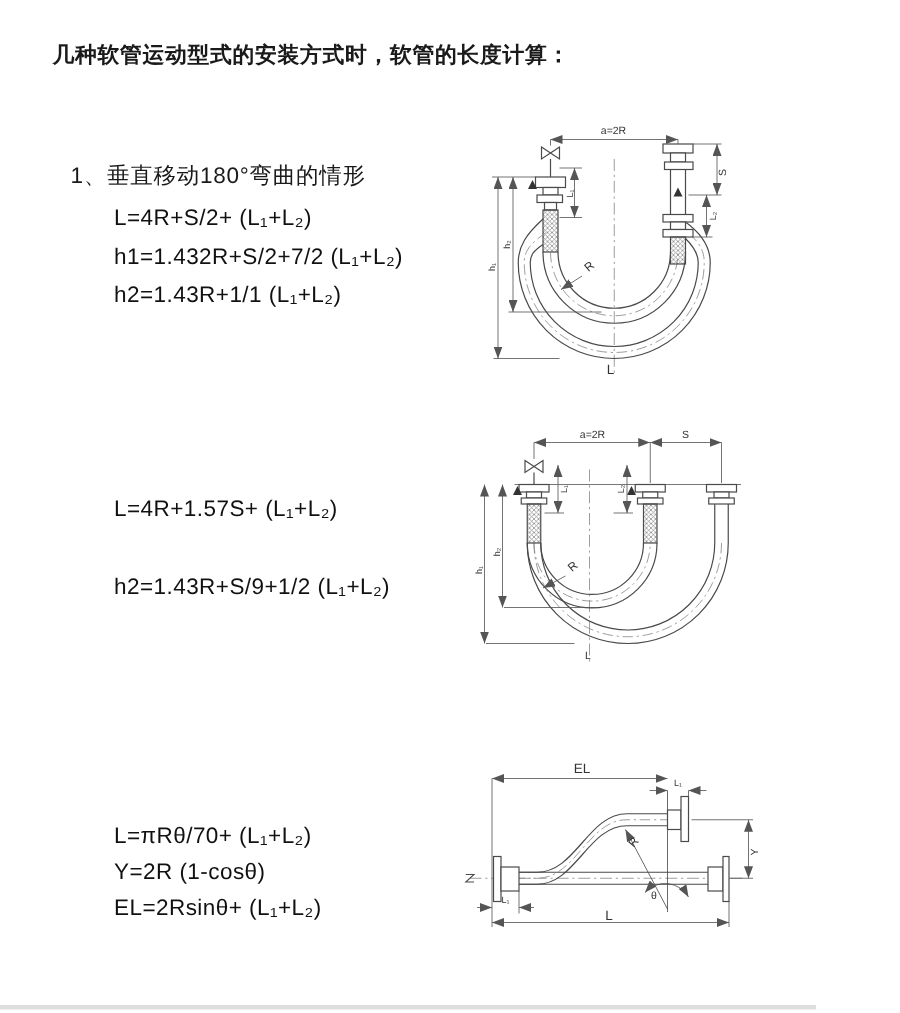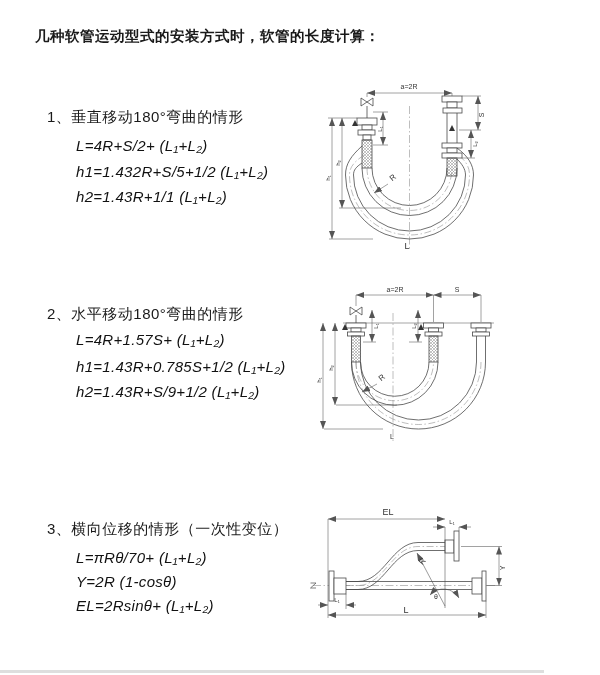--- a/index.html
+++ b/index.html
@@ -1,20 +1,20 @@
 <!DOCTYPE html>
 <html><head>
 <meta charset="utf-8">
 <style>
   html,body{margin:0;padding:0;background:#fff;}
   .page{position:relative;width:544px;height:675px;background:#ffffff;overflow:hidden;
         font-family:"Liberation Sans","DejaVu Sans",sans-serif;color:#1a1a1a;}
   .title{position:absolute;left:35px;top:27px;font-size:14.5px;font-weight:700;letter-spacing:.5px;}
   .sec-heading{position:absolute;font-size:15px;font-weight:400;letter-spacing:.5px;}
-  .formula{position:absolute;font-size:15px;font-weight:400;letter-spacing:.3px;color:#111;font-style:italic;}
+  .formula{position:absolute;font-size:15px;font-weight:400;letter-spacing:.3px;color:#111;}
   svg text{font-family:"Liberation Sans","DejaVu Sans",sans-serif;fill:#333;}
   .diag{position:absolute;}
   .bottom-rule{position:absolute;left:0;top:670px;width:600px;height:3px;background:#dedede;}
 </style>
 </head>
 <body>
 
 <div class="page">
 
   <svg style="position:absolute;width:0;height:0" aria-hidden="true">
@@ -28,29 +28,26 @@
       <pattern id="br" patternUnits="userSpaceOnUse" width="3" height="3">
         <path d="M0,0 L3,3 M3,0 L0,3" stroke="#8a8a8a" stroke-width="0.5"></path>
       </pattern>
     </defs>
   </svg>
 
   <div class="title">几种软管运动型式的安装方式时，软管的长度计算：</div>
 
   <div class="sec-heading" style="left:47px;top:108px">1、垂直移动180°弯曲的情形</div>
   <div class="formula" style="left:76px;top:137px">L=4R+S/2+ (L₁+L₂)</div>
-  <div class="formula" style="left:76px;top:163px">h1=1.432R+S/5+1/2 (L₁+L₂)</div>
+  <div class="formula" style="left:76px;top:163px">h1=1.432R+S/2+7/2 (L₁+L₂)</div>
   <div class="formula" style="left:76px;top:188px">h2=1.43R+1/1 (L₁+L₂)</div>
 
-  <div class="sec-heading" style="left:47px;top:305px">2、水平移动180°弯曲的情形</div>
   <div class="formula" style="left:76px;top:331px">L=4R+1.57S+ (L₁+L₂)</div>
-  <div class="formula" style="left:76px;top:358px">h1=1.43R+0.785S+1/2 (L₁+L₂)</div>
   <div class="formula" style="left:76px;top:383px">h2=1.43R+S/9+1/2 (L₁+L₂)</div>
 
-  <div class="sec-heading" style="left:47px;top:520px">3、横向位移的情形（一次性变位）</div>
   <div class="formula" style="left:76px;top:549px">L=πRθ/70+ (L₁+L₂)</div>
   <div class="formula" style="left:76px;top:573px">Y=2R (1-cosθ)</div>
   <div class="formula" style="left:76px;top:597px">EL=2Rsinθ+ (L₁+L₂)</div>
 
   <svg class="diag" style="left:305px;top:68px" width="295" height="200" viewBox="0 0 295 200">
     <g stroke="#4a4a4a" stroke-width="0.8" fill="none">
 
       <line x1="104.5" y1="38" x2="104.5" y2="182" stroke="#888" stroke-width="0.55" stroke-dasharray="8 2.5 1.5 2.5"></line>
 
       <g>

